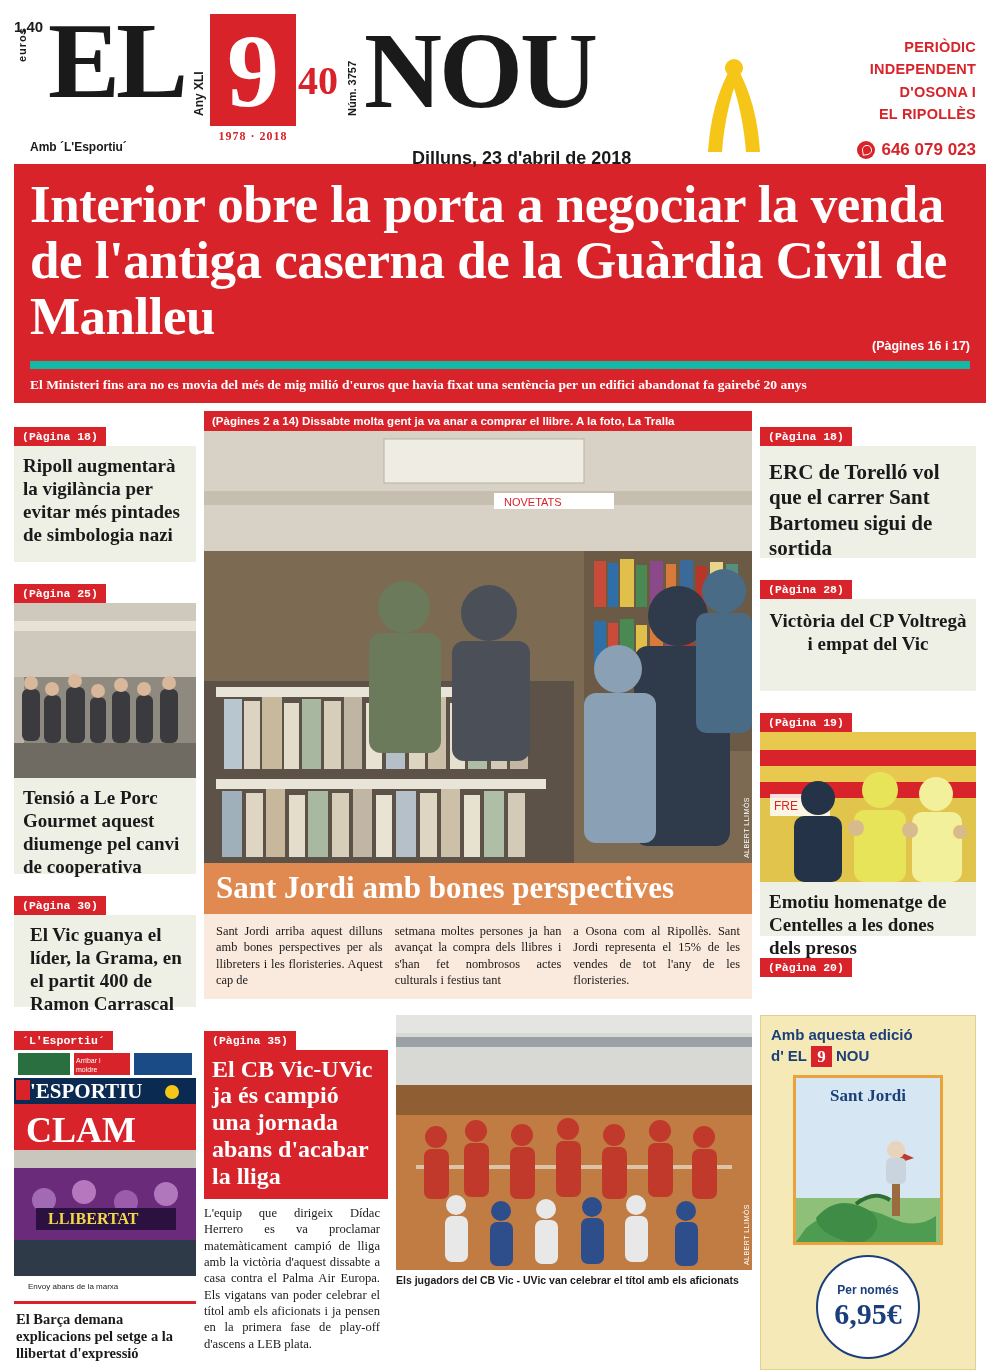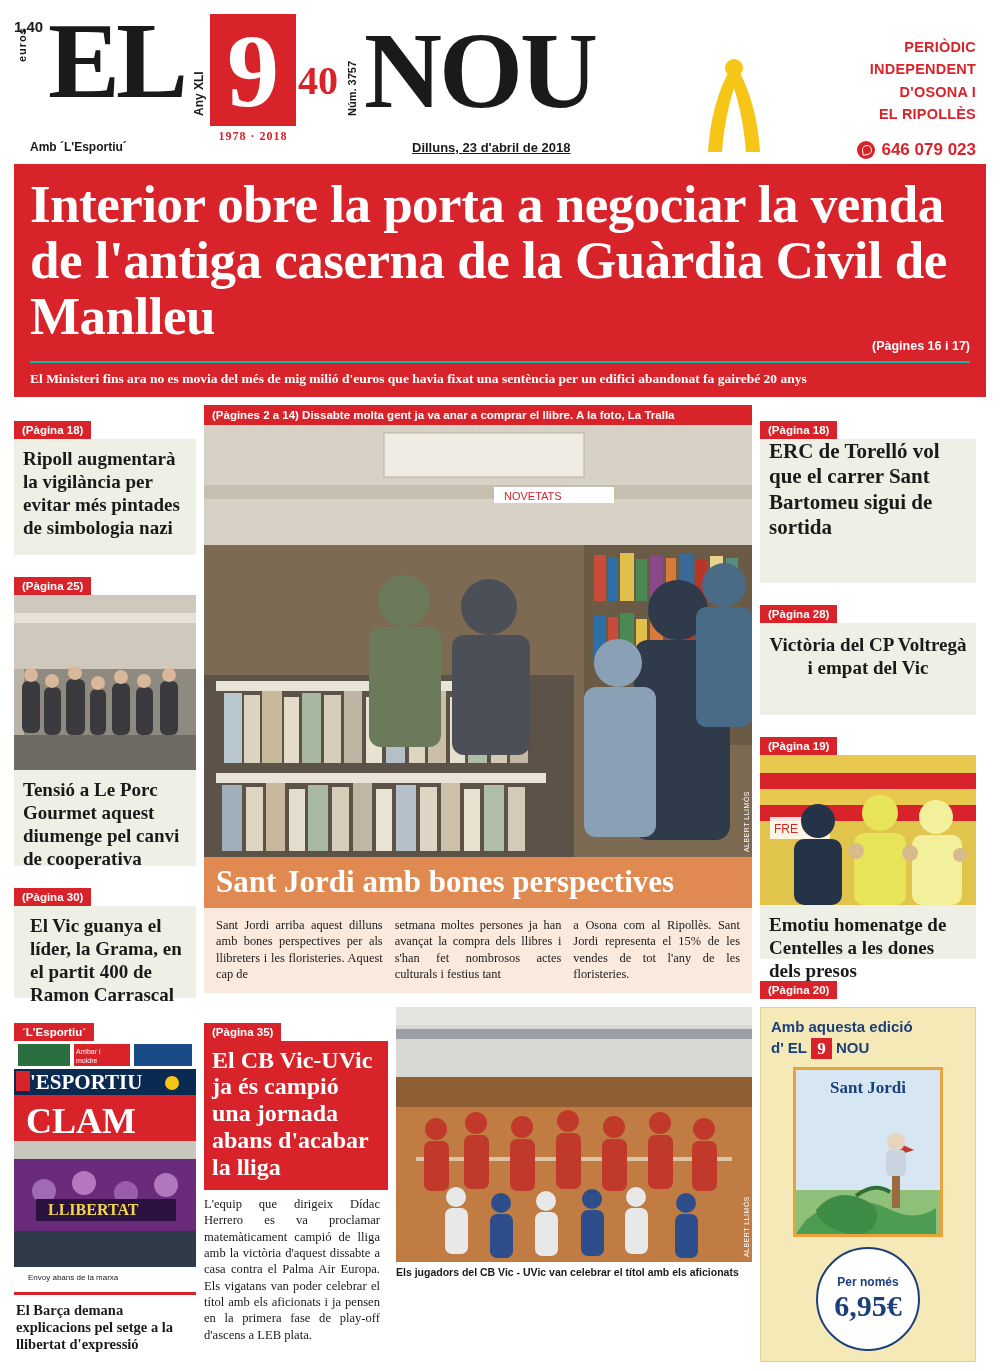--- a/index.html
+++ b/index.html
@@ -59,22 +59,22 @@
   }
   .logo-nou {
     font-family:"Liberation Serif", serif; font-weight:bold;
     font-size:108px; line-height:0.95; letter-spacing:-3px; margin-top:10px;
   }
   .amb-esportiu {
     position:absolute; left:16px; top:140px;
     font-family:"Liberation Sans", sans-serif; font-size:12px; font-weight:bold;
   }
   .date-line {
-    position:absolute; left:398px; top:140px;
-    font-family:"Liberation Sans", sans-serif; font-size:13px; font-weight:bold;text-decoration:underline;
+    position:absolute; left:398px; top:148px;
+    font-family:"Liberation Sans", sans-serif; font-size:18px; font-weight:bold;
   }
   .ribbon { position:absolute; left:690px; top:52px; width:60px; height:105px; }
   .header-right {
     position:absolute; right:10px; top:36px; text-align:right;
     font-family:"Liberation Sans", sans-serif; color:#d8232a;
     font-weight:bold; font-size:14.5px; line-height:1.55; letter-spacing:0.2px;
   }
   .phone-row {
     position:absolute; right:10px; top:140px;
     display:flex; align-items:center; gap:6px;
@@ -91,32 +91,32 @@
   .lead-block h1 {
     margin:0; font-family:"Liberation Serif", serif; font-weight:bold;
     font-size:53px; line-height:1.06; letter-spacing:-0.5px;
   }
   .lead-ref {
     text-align:right; font-family:"Liberation Sans", sans-serif;
     font-size:12.5px; font-weight:bold; margin-top:-6px;
   }
   .lead-sub {
     font-family:"Liberation Serif", serif; font-size:13.5px; font-weight:bold;
-    padding-top:8px; border-top:2px solid #14b8a6; margin-top:8px;
+    padding-top:8px; border-top:8px solid #14b8a6; margin-top:8px;
   }
 
   
   .grid { display:flex; gap:8px; margin-top:8px; }
   .col-left { width:182px; }
   .col-center { width:548px; }
   .col-right { width:216px; }
 
   .tag {
     display:inline-block; background:#d8232a; color:#fff;
-    font-family:Liberation Sans, sans-serif; font-size:11.5px; font-weight:bold;
+    font-family:Liberation Mono, monospace; font-size:11.5px; font-weight:bold;
     padding:3px 8px 3px 8px;
     margin-top:16px;
   }
   .brief {
     background:#eef0e6; padding:8px 9px 12px;
   }
   .brief h3 {
     margin:0; font-family:"Liberation Serif", serif; font-weight:bold;
     font-size:19px; line-height:1.22;
   }
@@ -400,21 +400,21 @@
         <p>Sant Jordi arriba aquest dilluns amb bones perspectives per als llibreters i les floristeries. Aquest cap de</p>
         <p>setmana moltes persones ja han avançat la compra dels llibres i s'han fet nombrosos actes culturals i festius tant</p>
         <p>a Osona com al Ripollès. Sant Jordi representa el 15% de les vendes de tot l'any de les floristeries.</p>
       </div>
     </div>
 
     <div class="col-right">
 
       <div>
         <span class="tag">(Pàgina 18)</span>
-        <div class="brief" style="height:144px; padding-top:0;">
+        <div class="brief" style="height:112px; padding-top:14px;">
           <h3 style="font-size:21px;">ERC de Torelló vol que el carrer Sant Bartomeu sigui de sortida</h3>
         </div>
       </div>
 
       <div style="margin-top:6px;">
         <span class="tag">(Pàgina 28)</span>
         <div class="brief" style="height:92px; padding-top:10px;">
           <h3 style="font-size:19px;text-align:center;">Victòria del CP Voltregà i empat del Vic</h3>
         </div>
       </div>

